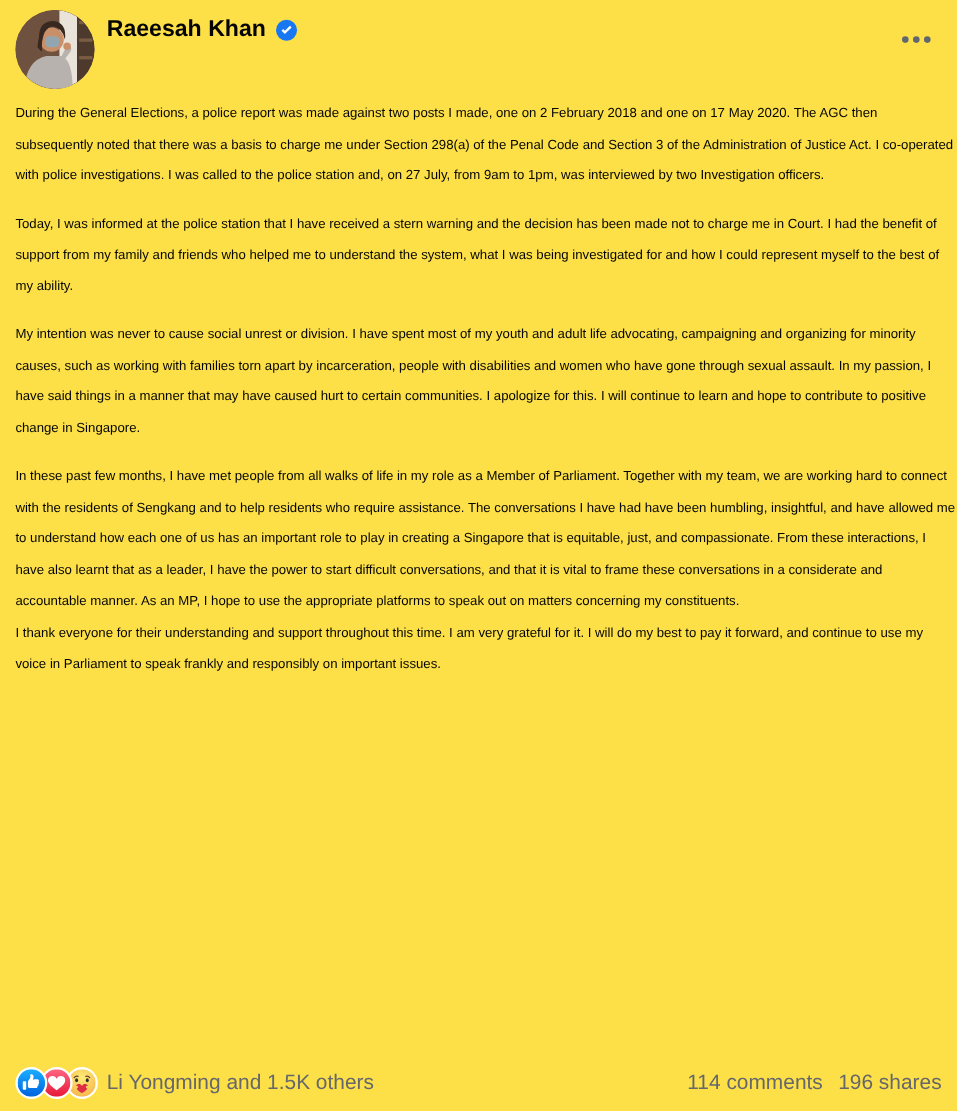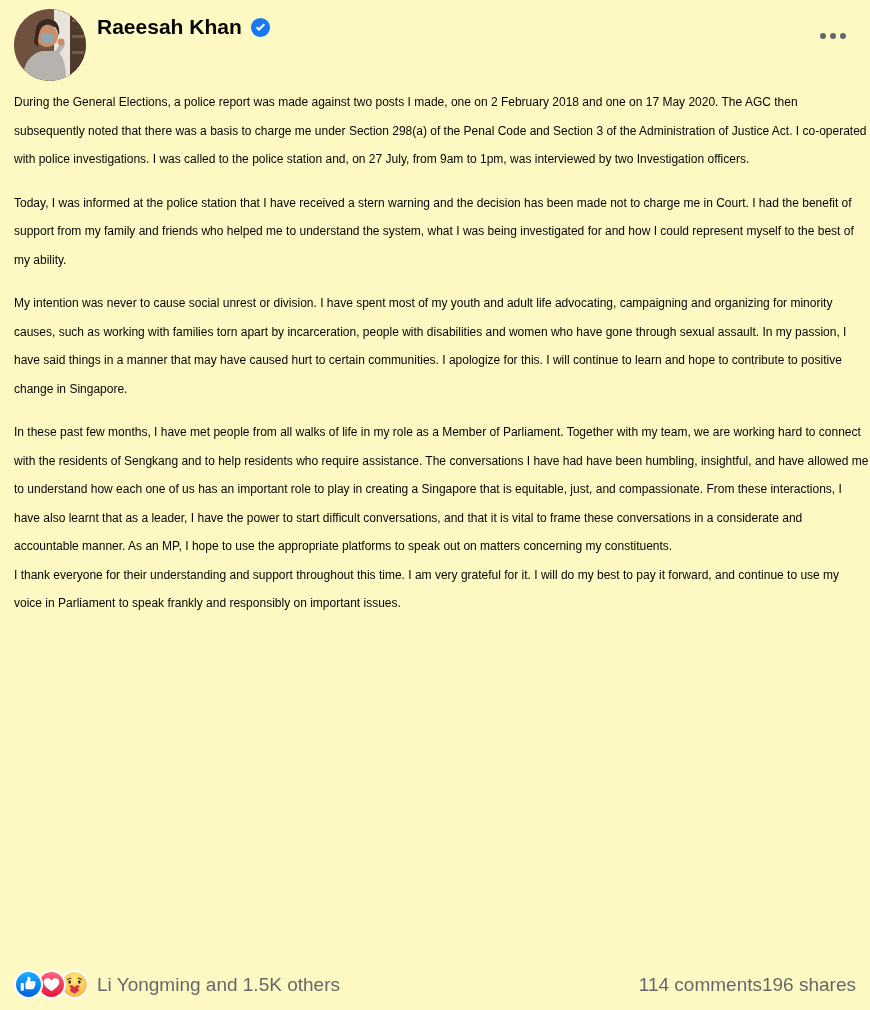--- a/index.html
+++ b/index.html
@@ -5,21 +5,21 @@
   * { box-sizing: border-box; }
   html, body {
     margin: 0; padding: 0;
     width: 870px; height: 1010px;
     background: #ffffff;
     font-family: "Liberation Sans", sans-serif;
     color: #050505;
     position: relative;
     overflow: hidden;
   }
-  .post { width: 870px; height: 1010px; position: relative; background:#fef9c3; }
+  .post { width: 870px; height: 1010px; position: relative; background:#fde047; }
 
   
   .header { display: flex; align-items: flex-start; padding: 9px 16px 0 14px; }
   .avatar {
     width: 72px; height: 72px; border-radius: 50%;
     overflow: hidden; flex: none; cursor: pointer;
     background: #7a5c49;
   }
   .avatar svg { display: block; }
   .header-text { margin-left: 11px; padding-top: 5px; flex: 1; min-width: 0; }
@@ -53,21 +53,21 @@
   .reaction-icon {
     width: 29px; height: 29px; border-radius: 50%;
     border: 2px solid #fff; background: #fff;
     position: relative; flex: none;
   }
   .reaction-icon svg { display: block; width: 100%; height: 100%; }
   .reaction-icon.like { z-index: 3; }
   .reaction-icon.love { z-index: 2; margin-left: -6px; }
   .reaction-icon.care { z-index: 1; margin-left: -6px; }
   .summary-text { margin-left: 8px; cursor: pointer; }
-  .counts { display: flex; }
+  .counts { display: flex; gap: 14px; }
   .counts span { cursor: pointer; }
 </style>
 </head>
 <body>
 
 <div class="post">
 
   <div class="header">
 
     <div class="avatar">

